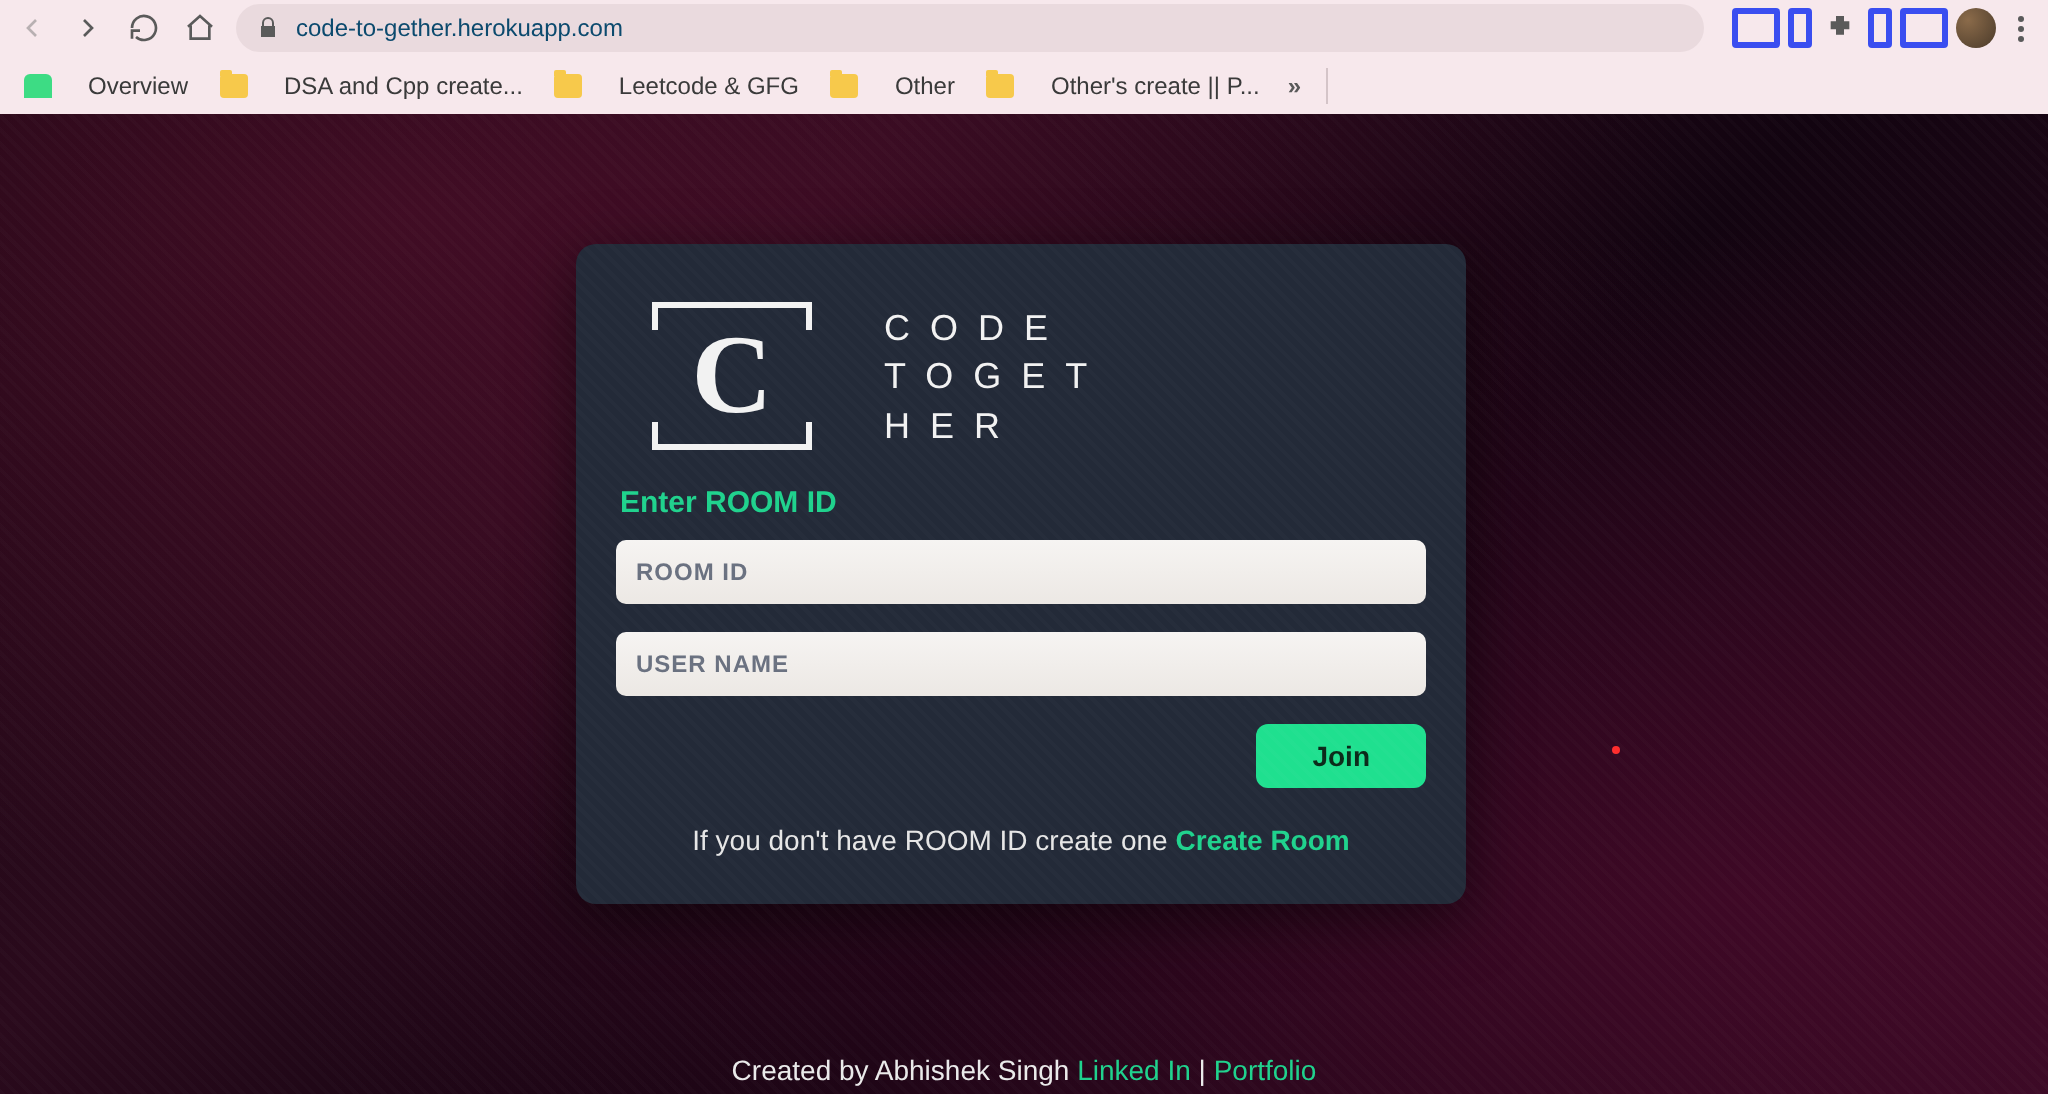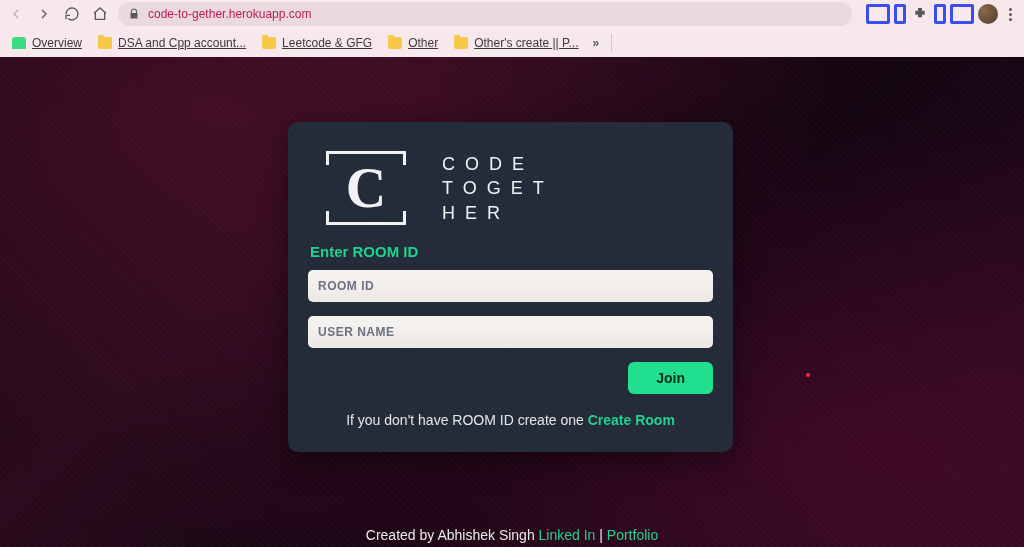--- a/index.html
+++ b/index.html
@@ -4,32 +4,32 @@
 <style>
   * { box-sizing: border-box; margin: 0; padding: 0; }
   html, body { width: 1024px; height: 547px; overflow: hidden; font-family: -apple-system, "Segoe UI", Arial, sans-serif; }
 
   
   .browser-chrome { height: 57px; background: #f7e8ec; display: flex; flex-direction: column; width: 1024px; }
   .toolbar-row { height: 28px; display: flex; align-items: center; padding: 0 6px; gap: 8px; }
   .nav-icon { width: 20px; height: 20px; display: inline-flex; align-items: center; justify-content: center; color: #5a5a5a; cursor: pointer; }
   .nav-icon svg { width: 16px; height: 16px; stroke: currentColor; fill: none; stroke-width: 2; }
   .nav-icon.disabled { color: #b8b0b2; }
-  .omnibox { flex: 1; display: flex; align-items: center; background: #eadade; border-radius: 14px; height: 24px; padding: 0 10px; color: #be185d; font-size: 12px; gap: 8px; margin-right: 6px; }
+  .omnibox { flex: 1; display: flex; align-items: center; background: #eadade; border-radius: 14px; height: 24px; padding: 0 10px; color: #0c4a6e; font-size: 12px; gap: 8px; margin-right: 6px; }
   .lock-icon { width: 12px; height: 12px; display: inline-flex; }
   .lock-icon svg { width: 12px; height: 12px; fill: #5a5a5a; }
   .right-icons { display: flex; align-items: center; gap: 4px; }
   .blue-box { width: 24px; height: 20px; border: 3px solid #3a4ef0; border-radius: 2px; }
   .blue-box.narrow { width: 12px; }
   .avatar { width: 20px; height: 20px; border-radius: 50%; background: radial-gradient(circle at 30% 30%, #8b6b4a, #4a3a2a); }
   .menu-dots { width: 16px; display: flex; flex-direction: column; gap: 2px; align-items: center; justify-content: center; }
   .menu-dots span { width: 3px; height: 3px; background: #5a5a5a; border-radius: 50%; }
 
   .bookmarks-row { height: 29px; display: flex; align-items: center; padding: 0 6px; gap: 4px; font-size: 12px; color: #3a3a3a; }
-  .bookmark { display: flex; align-items: center; gap: 6px; padding: 3px 6px; border-radius: 4px; cursor: pointer; white-space: nowrap; text-decoration: underline; }
+  .bookmark { display: flex; align-items: center; gap: 18px; padding: 3px 6px; border-radius: 4px; cursor: pointer; white-space: nowrap; }
   .folder-icon { width: 14px; height: 12px; background: #f7c94b; border-radius: 2px; position: relative; }
   .folder-icon::before { content: ""; position: absolute; top: -2px; left: 0; width: 6px; height: 3px; background: #f7c94b; border-radius: 1px 1px 0 0; }
   .bm-chevrons { color: #5a5a5a; padding: 0 4px; font-weight: bold; }
   .bm-sep { width: 1px; height: 18px; background: #d4c4c8; margin: 0 4px; }
   .android-icon { width: 14px; height: 12px; background: #3ddc84; border-radius: 3px 3px 0 0; position: relative; }
 
   
   .page { width: 1024px; height: 490px; position: relative; overflow: hidden;
     background:
       radial-gradient(ellipse at 20% 10%, rgba(120,20,60,.35), transparent 55%),
@@ -115,21 +115,21 @@
     </div>
   </div>
 
   <div class="bookmarks-row">
     <div class="bookmark">
       <span class="android-icon"></span>
       <span>Overview</span>
     </div>
     <div class="bookmark">
       <span class="folder-icon"></span>
-      <span>DSA and Cpp account...</span>
+      <span>DSA and Cpp create...</span>
     </div>
     <div class="bookmark">
       <span class="folder-icon"></span>
       <span>Leetcode &amp; GFG</span>
     </div>
     <div class="bookmark">
       <span class="folder-icon"></span>
       <span>Other</span>
     </div>
     <div class="bookmark">

